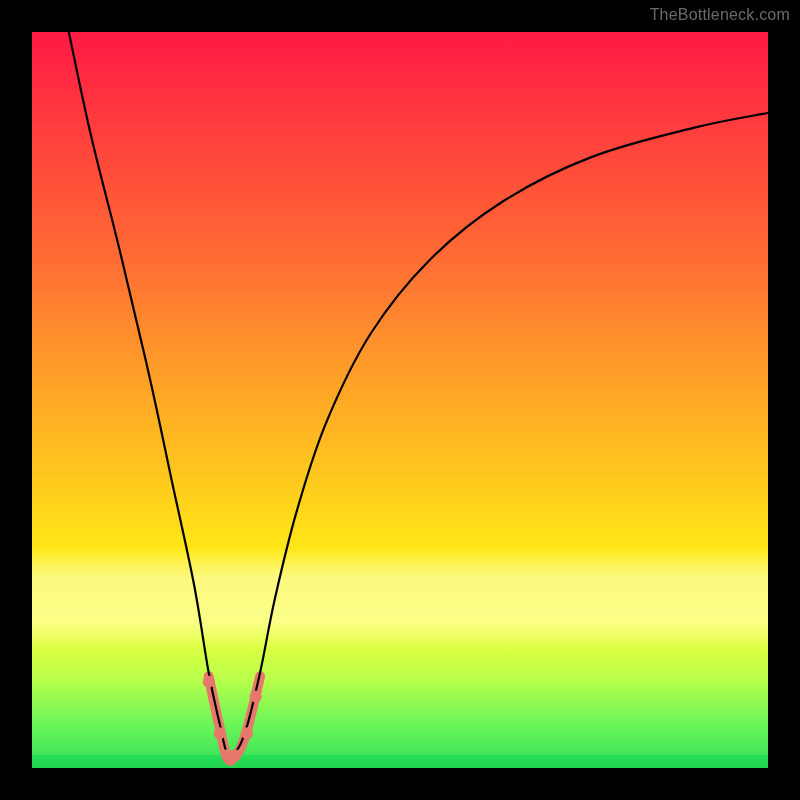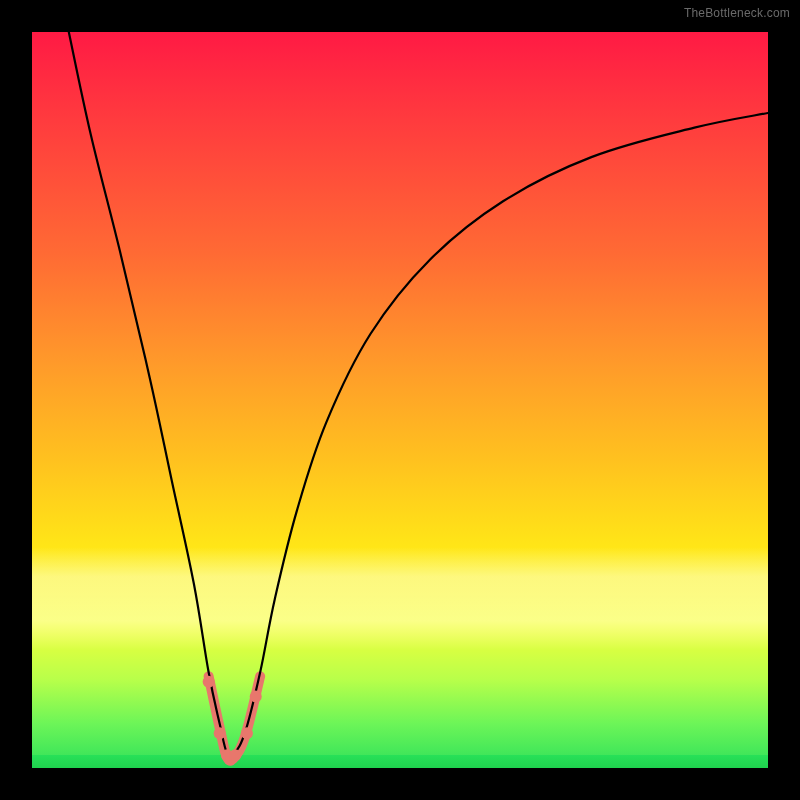--- a/index.html
+++ b/index.html
@@ -76,21 +76,21 @@
     stroke-linecap: round;
   }
   .curve circle.dot {
     fill: #e8776c;
   }
   .watermark {
     position: absolute;
     top: 6px;
     right: 10px;
     color: #6a6a6a;
-    font-size: 12px;
+    font-size: 16px;
     font-weight: 500;
     letter-spacing: 0.2px;
     pointer-events: none;
   }
 </style>
 </head>
 <body>
 
 <div class="frame">
   <div class="plot">

